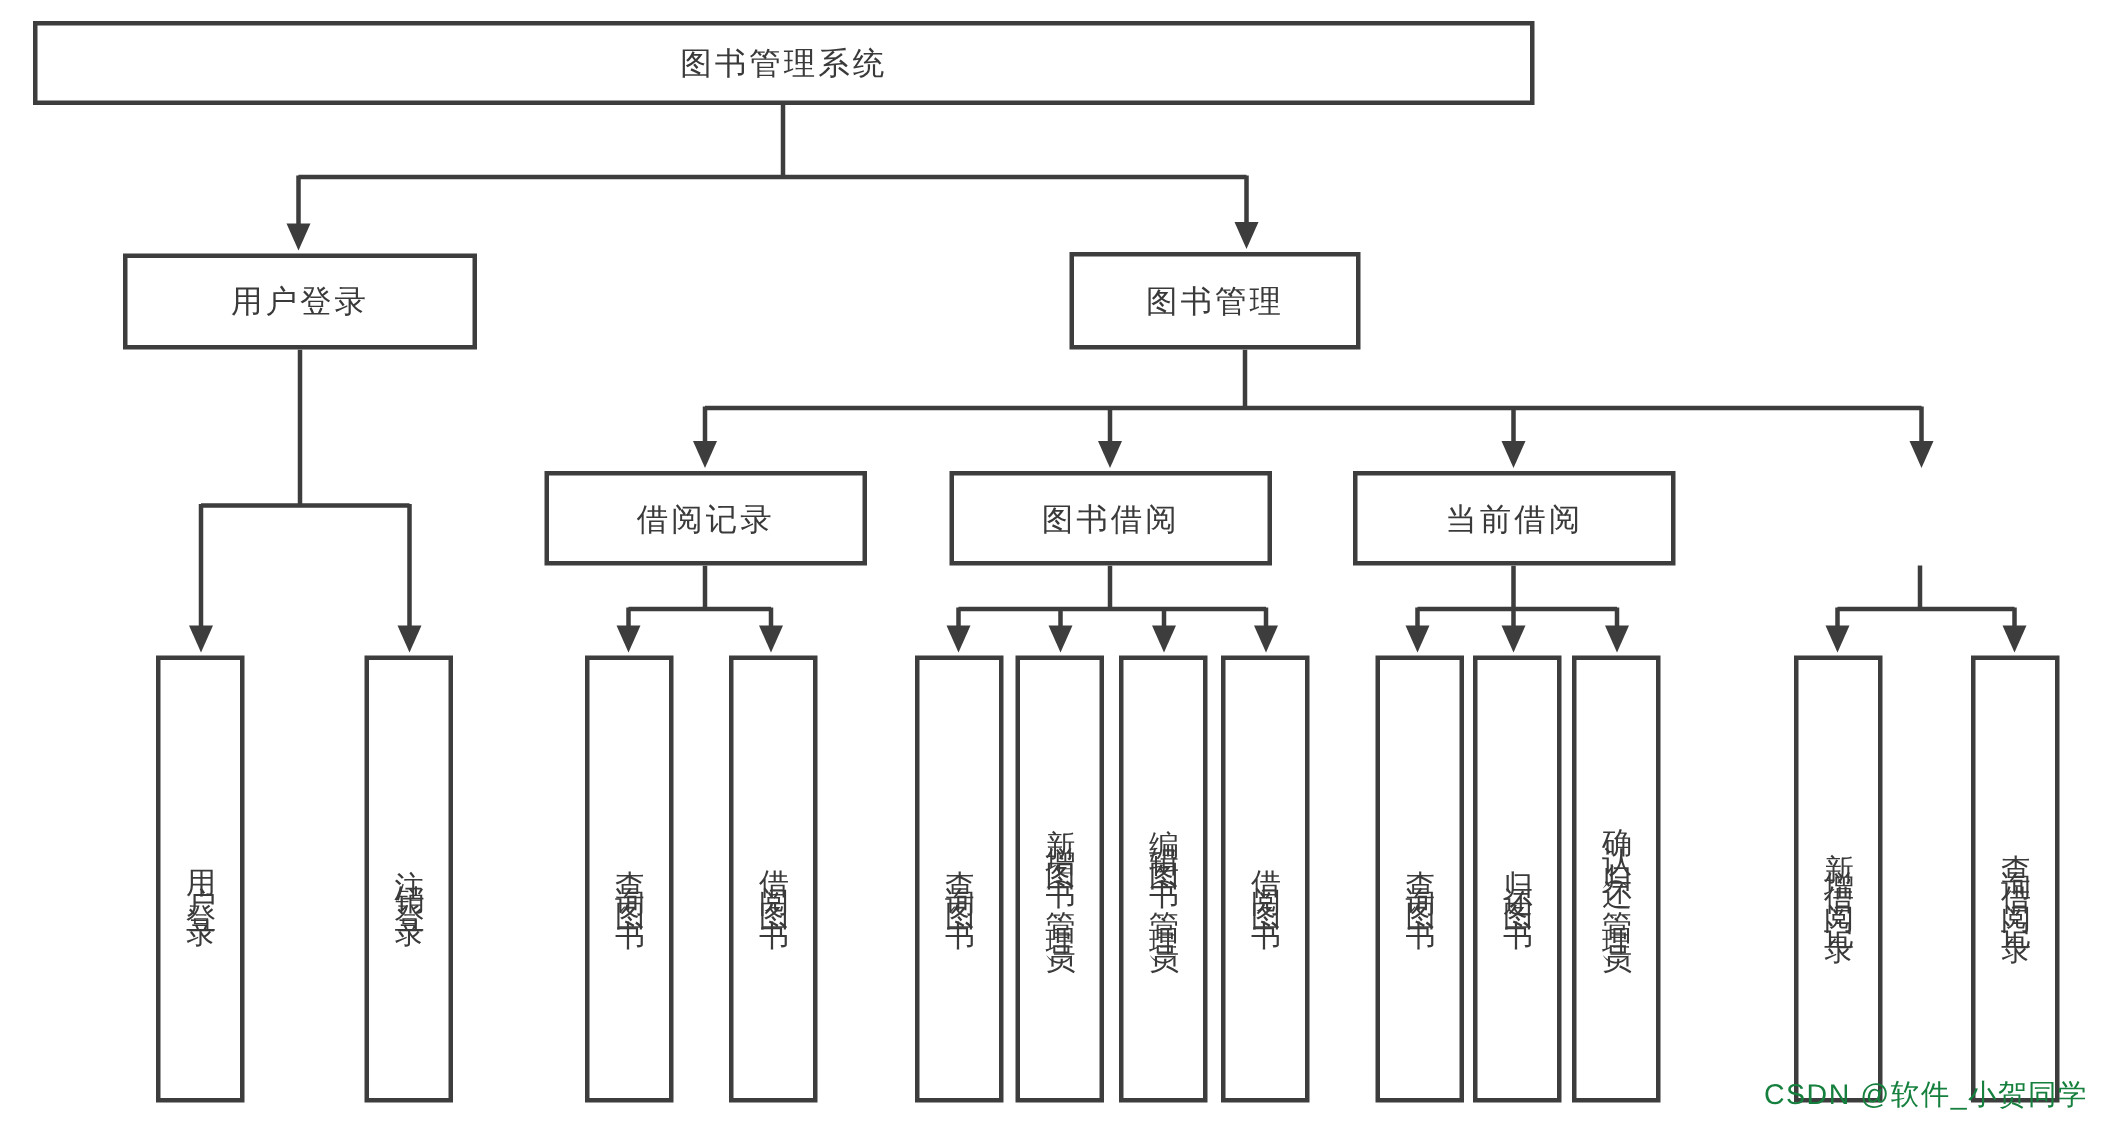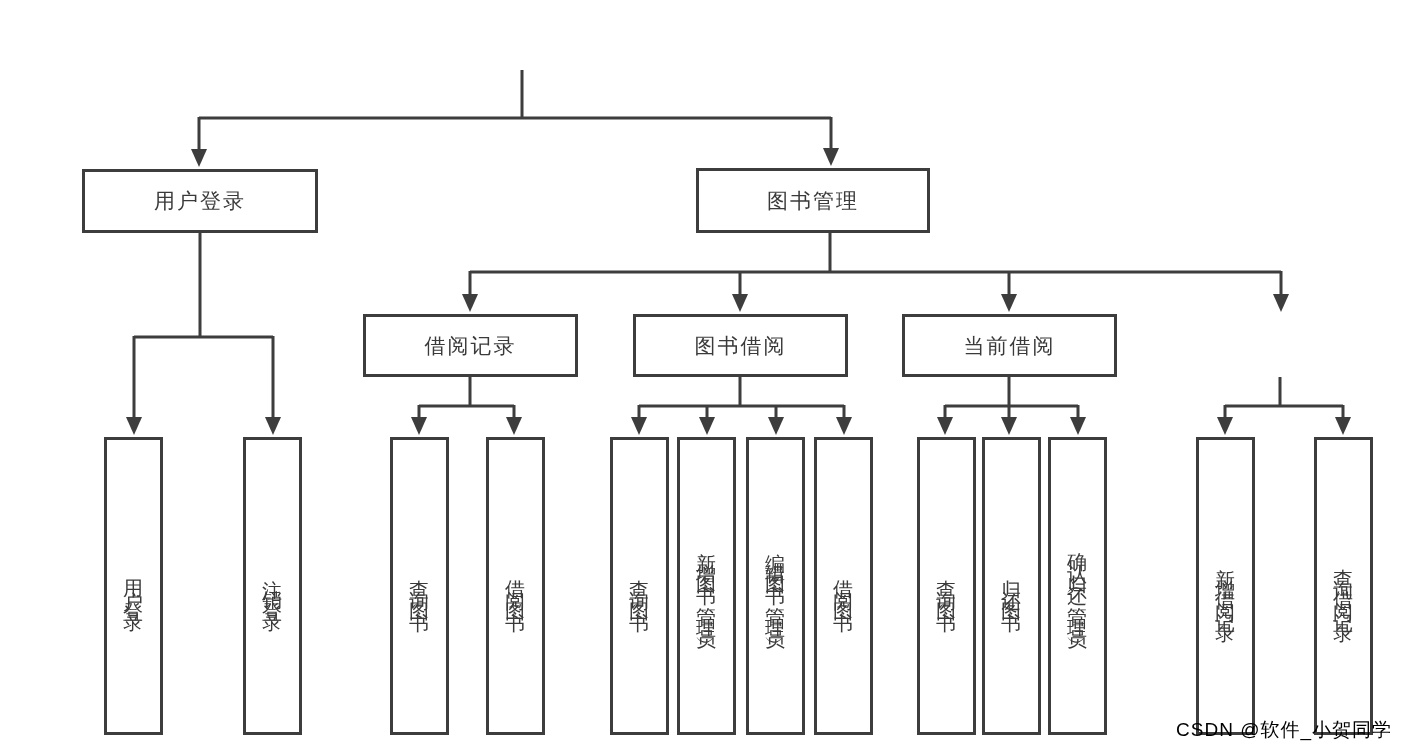--- a/index.html
+++ b/index.html
@@ -28,21 +28,21 @@
     text-orientation:mixed;
     font-size:20px;
     letter-spacing:11px;
     line-height:1;
     white-space:nowrap;
   }
   
   #n-root{left:22px;top:14px;width:1001px;height:56px;}
   
   #n-login{left:82px;top:169px;width:236px;height:64px;}
-  #n-bookmgmt{left:696px;top:168px;width:234px;height:65px;}
+  #n-bookmgmt{left:713px;top:168px;width:194px;height:65px;}
   
   .lvl2{top:314px;height:63px;width:215px;}
   #n-newbook{left:363px;}
   #n-borrow{left:633px;}
   #n-current{left:902px;font-family:Liberation Serif, serif;}
   #n-record{left:1172px;width:216px;}
   
   #f-userlogin{left:104px;}
   #f-logout{left:243px;}
   #f-nb-query{left:390px;}
@@ -54,21 +54,21 @@
   #f-cu-query{left:917px;}
   #f-cu-return{left:982px;}
   #f-cu-confirm{left:1048px;}
   #f-rc-add{left:1196px;}
   #f-rc-query{left:1314px;}
   
   #watermark{
     position:absolute;
     right:13px;top:717px;
     font-size:19px;
-    color:#000000;
+    color:#15803d;
     letter-spacing:1px;
     z-index:3;
     white-space:nowrap;
   }
 </style>
 </head>
 <body>
 
 <div id="stage">
 
@@ -108,20 +108,23 @@
       <polygon points="768,417 784,417 776,435"></polygon>
       <polygon points="836,417 852,417 844,435"></polygon>
       <polygon points="937,417 953,417 945,435"></polygon>
       <polygon points="1001,417 1017,417 1009,435"></polygon>
       <polygon points="1070,417 1086,417 1078,435"></polygon>
       <polygon points="1217,417 1233,417 1225,435"></polygon>
       <polygon points="1335,417 1351,417 1343,435"></polygon>
     </g>
   </svg>
 
+  <div class="node" id="n-root">
+    <span class="h-label">图书管理系统</span>
+  </div>
 
   <div class="node" id="n-login">
     <span class="h-label">用户登录</span>
   </div>
   <div class="node" id="n-bookmgmt">
     <span class="h-label">图书管理</span>
   </div>
 
   <div class="node lvl2" id="n-newbook">
     <span class="h-label">借阅记录</span>

